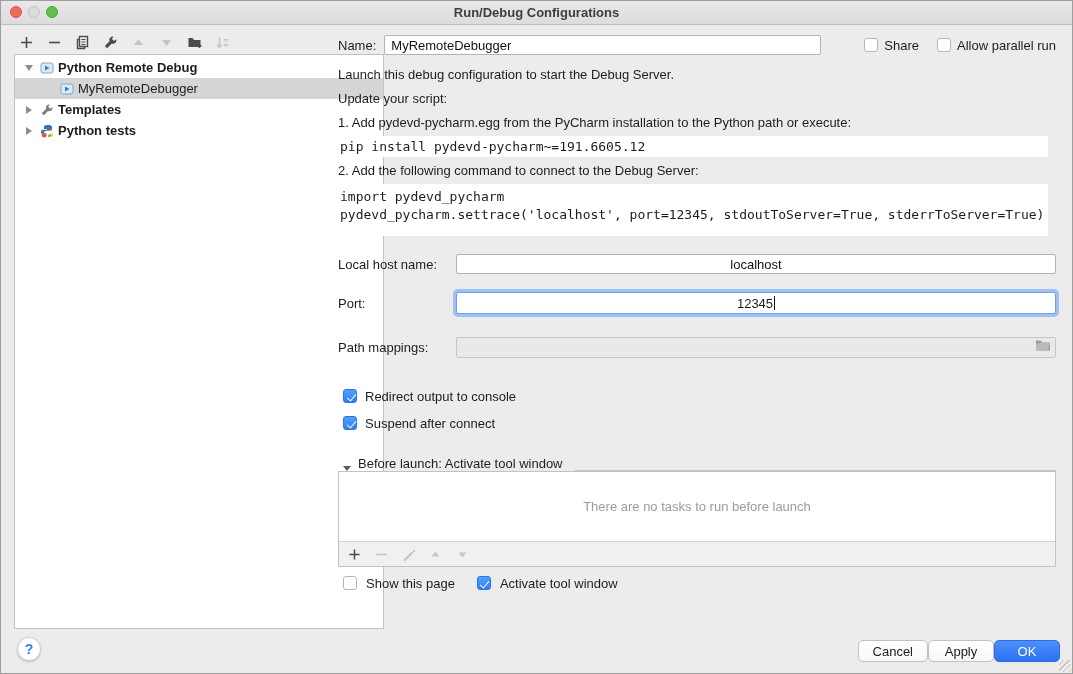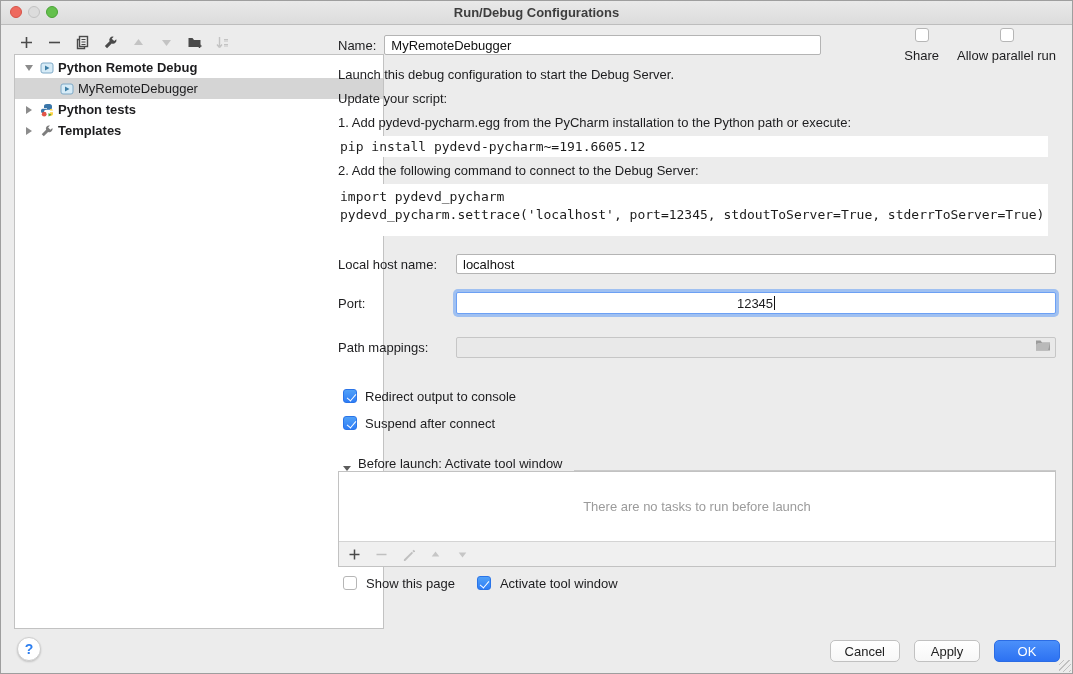--- a/index.html
+++ b/index.html
@@ -38,38 +38,38 @@
   .indent2{padding-left:42px;}
 
   
   .rp{position:absolute;left:337px;top:23px;right:13px;bottom:0;}
 
   .name-row{position:absolute;top:10px;left:0;right:3px;height:22px;display:flex;align-items:center;}
   .lbl{color:#1d1d1f;}
   .input{height:20px;background:#fff;border:1px solid #b4b4b4;border-radius:2px;box-sizing:border-box;
          font-family:"Liberation Sans",sans-serif;font-size:13px;color:#111;padding:0 6px;outline:none;}
   .name-input{width:437px;margin-left:8px;}
-  .cb-group{display:flex;align-items:center;gap:6px;flex-direction:column;}
+  .cb-group{display:flex;align-items:center;gap:6px;}
   .checkbox{width:14px;height:14px;border-radius:3px;box-sizing:border-box;flex:none;position:relative;}
   .checkbox.off{background:#ffffff;border:1px solid #b6b6b6;}
   .checkbox.on{background:linear-gradient(#51a1f8,#2e7df6);border:1px solid #2a74e8;}
   .checkbox.on::after{content:"";position:absolute;left:4.5px;top:1.5px;width:4px;height:8px;
         border:solid #fff;border-width:0 1.8px 1.8px 0;transform:rotate(40deg);}
   .name-right{margin-left:auto;display:flex;align-items:center;gap:18px;}
 
   
   .desc{position:absolute;top:39px;left:0;right:11px;}
   .desc p{margin:0;height:24px;line-height:24px;font-size:13px;}
   .codebar{background:#ffffff;font-family:"DejaVu Sans Mono","Liberation Mono",monospace;font-size:13px;color:#1c1c1c;}
   .code1{height:21px;line-height:21px;padding-left:2px;margin:1px 0 2px 0;}
   .code2{padding:4px 2px 12px 2px;margin-top:1px;line-height:18px;}
 
   .form-row{position:absolute;left:0;right:3px;display:flex;align-items:center;}
   .row-label{width:118px;flex:none;}
-  .grow-input{flex:1;}
+  .grow-input{flex:1;text-align:center;}
   .focus-field{flex:1;height:22px;background:#fff;border:1px solid #6ca0f4;border-radius:2px;box-sizing:border-box;
         display:flex;align-items:center;padding:0 6px;box-shadow:0 0 0 3px rgba(97,156,245,.55);justify-content:center;}
   .caret{width:1px;height:14px;background:#111;margin-left:1px;}
   .disabled-field{flex:1;height:21px;background:#e9e9e9;border:1px solid #c6c6c6;border-radius:2px;box-sizing:border-box;
         display:flex;align-items:center;justify-content:flex-end;padding:0 4px;}
 
   .cb-row{position:absolute;left:5px;display:flex;align-items:center;gap:8px;height:16px;}
 
   
   .bl-header{position:absolute;left:5px;right:3px;top:432px;display:flex;align-items:flex-end;gap:7px;}
@@ -78,21 +78,21 @@
   .bl-box{position:absolute;left:0;right:3px;top:447px;height:96px;border:1px solid #c2c2c2;box-sizing:border-box;
           display:flex;flex-direction:column;background:#fff;}
   .bl-list{flex:1;display:flex;align-items:center;justify-content:center;color:#9b9b9b;}
   .bl-toolbar{height:24px;background:#f0f0f0;border-top:1px solid #d4d4d4;display:flex;align-items:center;gap:12px;padding-left:8px;}
   .bl-tb-btn{width:15px;height:15px;display:flex;align-items:center;justify-content:center;}
 
   .footer-cbs{position:absolute;left:5px;top:551px;display:flex;align-items:center;gap:9px;height:16px;}
   .footer-cbs .gap{width:4px;}
 
   
-  .btn-row{position:absolute;right:12px;bottom:11px;display:flex;gap:14px;}
+  .btn-row{position:absolute;right:12px;bottom:11px;display:flex;}
   .btn{min-width:66px;height:22px;border:1px solid #c1c1c1;border-radius:5px;background:linear-gradient(#ffffff,#f7f7f7);
        font-family:"Liberation Sans",sans-serif;font-size:13px;color:#222;display:flex;align-items:center;justify-content:center;
        padding:0 14px;box-sizing:border-box;}
   .btn.primary{background:linear-gradient(#4b90fa,#2d72f2);border-color:#2b6ce4;color:#fff;}
   .help-btn{position:absolute;left:16px;bottom:12px;width:22px;height:22px;border-radius:50%;background:#fff;
        border:1px solid #cdcdcd;box-shadow:0 1px 2px rgba(0,0,0,.18);display:flex;align-items:center;justify-content:center;
        color:#2d7ff0;font-weight:700;font-size:14px;}
   .resize-grip{position:absolute;right:1px;bottom:1px;width:12px;height:12px;
        background:repeating-linear-gradient(135deg,transparent 0 3px,#b5b5b5 3px 4px);opacity:.8;}
 </style>
@@ -180,41 +180,41 @@
         </svg>
       </span>
       <span class="t-label">MyRemoteDebugger</span>
     </div>
 
     <div class="tree-row indent1">
       <span class="tw">
           <span class="tri-right"></span>
         </span>
       <span class="t-icon">
+        <svg width="14" height="14" viewBox="0 0 16 16">
+            <path d="M14.2 4.6a3.6 3.6 0 0 1-4.9 4.4l-5 5-2.3-2.3 5-5a3.6 3.6 0 0 1 4.4-4.9L9.3 3.9l2.6 2.6 2.3-1.9z" fill="#7d7d7d"></path>
+          </svg>
+      </span>
+      <span class="t-label bold">Templates</span>
+    </div>
+
+    <div class="tree-row indent1">
+      <span class="tw">
+          <span class="tri-right"></span>
+        </span>
+      <span class="t-icon">
         <svg width="14" height="14" viewBox="0 0 14 14">
           <path d="M7 1c-2.6 0-3 1.2-3 2.2V5h3v.8H2.6C1.4 5.8 1 7 1 8c0 1.2.5 2.2 1.8 2.2H4V8.7C4 7.5 5 6.7 6.2 6.7H10c1.1 0 2-.8 2-2V3.2C12 2 11 1 9.6 1z" fill="#3a76a9"></path>
           <path d="M10 13c2.6 0 3-1.2 3-2.2V9.2h-3" fill="#ffd343"></path>
           <path d="M13 8c0-1-.5-2-1.8-2H10v1.5h3z" fill="#ffd343"></path>
           <circle cx="4.2" cy="11.2" r="2.4" fill="#e25548"></circle>
           <path d="M8.5 10l3 1.7-3 1.7z" fill="#47a13c"></path>
         </svg>
       </span>
       <span class="t-label bold">Python tests</span>
-    </div>
-
-    <div class="tree-row indent1">
-      <span class="tw">
-          <span class="tri-right"></span>
-        </span>
-      <span class="t-icon">
-        <svg width="14" height="14" viewBox="0 0 16 16">
-            <path d="M14.2 4.6a3.6 3.6 0 0 1-4.9 4.4l-5 5-2.3-2.3 5-5a3.6 3.6 0 0 1 4.4-4.9L9.3 3.9l2.6 2.6 2.3-1.9z" fill="#7d7d7d"></path>
-          </svg>
-      </span>
-      <span class="t-label bold">Templates</span>
     </div>
   </div>
 
   <div class="rp">
 
     <div class="name-row">
       <span class="lbl">Name:</span>
       <input class="input name-input" value="MyRemoteDebugger" style="">
       <div class="name-right">
         <div class="cb-group">

